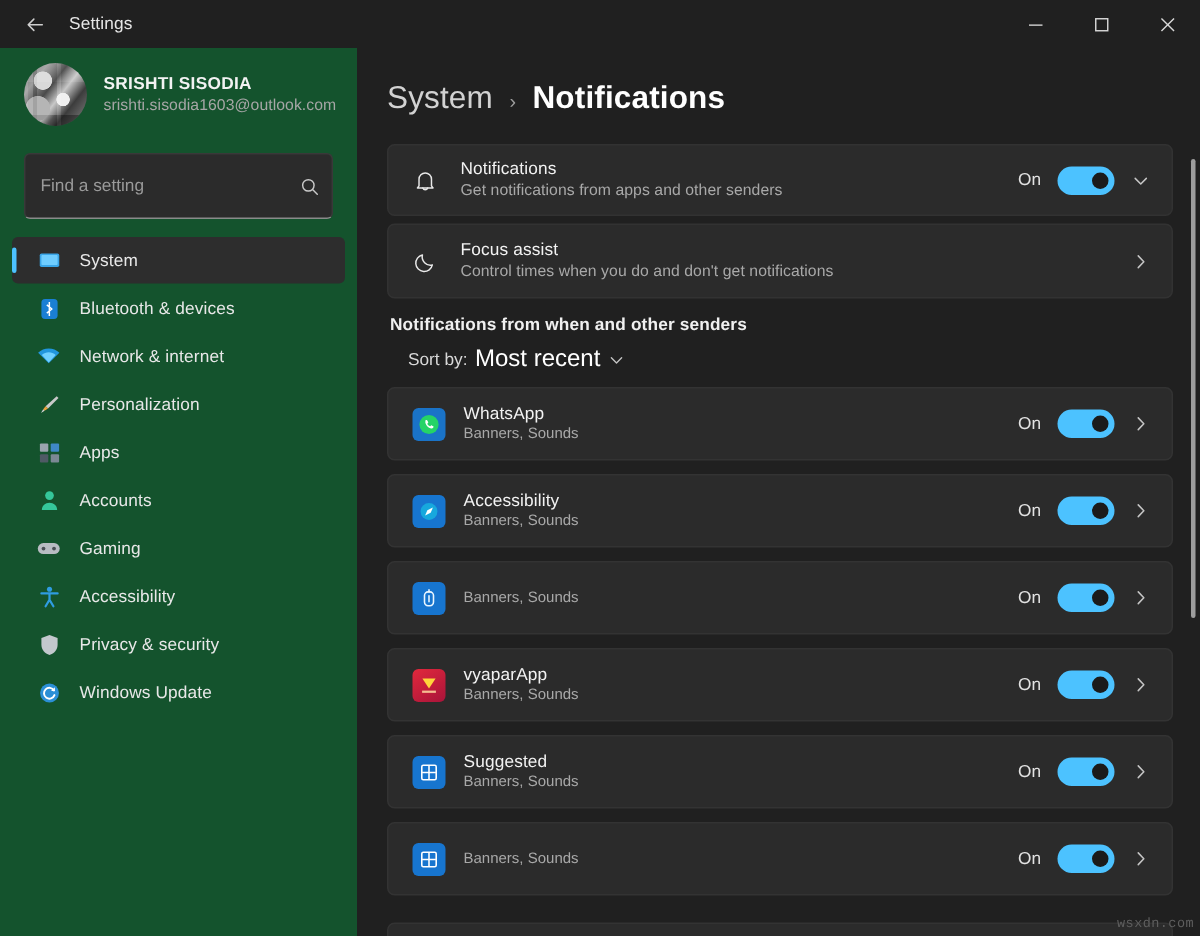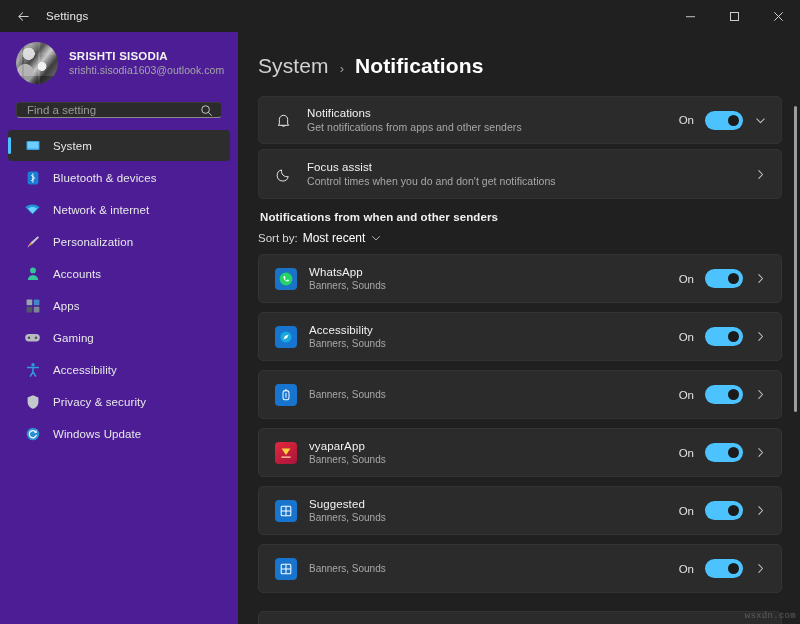--- a/index.html
+++ b/index.html
@@ -25,21 +25,21 @@
   .title-text { font-size:11.5px; color:#e6e6e6; margin-left:6px; letter-spacing:.1px; }
   .wincontrols { margin-left:auto; display:flex; height:32px; }
   .wc { width:44px; height:32px; display:flex; align-items:center; justify-content:center; color:#d8d8d8; }
   .wc svg { display:block; }
 
   
   .body { flex:1; display:flex; min-height:0; }
 
   
   .sidebar {
-    width:238px; flex:0 0 238px; background:#4c1d95;
+    width:238px; flex:0 0 238px; background:#14532d;
     padding:0; display:flex; flex-direction:column; min-height:0;
   }
   .account {
     display:flex; align-items:center; gap:11px;
     padding:10px 0 14px 16px;
   }
   .avatar {
     width:42px; height:42px; border-radius:50%;
     background:
       radial-gradient(circle at 30% 28%, #d9d9d9 0 14%, transparent 15%),
@@ -54,21 +54,21 @@
       linear-gradient(90deg, rgba(255,255,255,.12) 0 6%, transparent 6% 14%, rgba(0,0,0,.25) 14% 20%, transparent 20% 52%, rgba(255,255,255,.18) 52% 58%, transparent 58%),
       linear-gradient(0deg, rgba(0,0,0,.35) 0 18%, transparent 18% 70%, rgba(255,255,255,.10) 70% 100%);
     mix-blend-mode:overlay;
   }
   .acct-text { display:flex; flex-direction:column; gap:2px; overflow:hidden; }
   .acct-name { font-size:11.5px; font-weight:600; color:#f2f2f2; letter-spacing:.2px; }
   .acct-mail { font-size:10.5px; color:#a6a6a6; letter-spacing:.05px; }
 
   .searchwrap { padding:4px 16px 12px 16px; }
   .searchbox {
-    height:16px; background:#2b2b2b; border:1px solid #393939;
+    height:44px; background:#2b2b2b; border:1px solid #393939;
     border-bottom:1.5px solid #8a8a8a; border-radius:4px;
     display:flex; align-items:center; padding:0 8px 0 10px; gap:6px;
   }
   .searchbox input {
     flex:1; background:transparent; border:0; outline:0;
     color:#e4e4e4; font-size:11.5px; font-family:inherit;
   }
   .searchbox input::placeholder { color:#9a9a9a; }
   .search-ic { color:#c9c9c9; display:flex; }
 
@@ -113,23 +113,23 @@
     width:38px; height:19px; border-radius:10px; background:#4cc2ff;
     position:relative; flex:0 0 38px;
   }
   .toggle::after {
     content:""; position:absolute; right:4px; top:4px;
     width:11px; height:11px; border-radius:50%; background:#1b1b1b;
   }
   .chev { color:#c4c4c4; display:flex; align-items:center; }
 
   .sect-title { font-size:11.5px; font-weight:700; color:#f0f0f0; margin:12px 0 8px 2px; letter-spacing:.1px; }
-  .sortrow { display:flex; align-items:center; gap:5px; margin:0 0 9px 0; }
+  .sortrow { display:flex; align-items:center; gap:5px; margin:0 0 9px 14px; }
   .sortlabel { font-size:11.5px; color:#d8d8d8; }
-  .sortval { font-size:12px; color:#ffffff; }
+  .sortval { font-size:16px; color:#ffffff; }
 
   .applist { display:flex; flex-direction:column; gap:9px; }
   .approw {
     background:#2b2b2b; border:1px solid #333333; border-radius:5px;
     height:49px; display:flex; align-items:center; padding:0 14px 0 16px;
   }
   .app-ic { width:22px; height:22px; flex:0 0 22px; border-radius:4px; display:flex; align-items:center; justify-content:center; }
   .app-txt { flex:1; min-width:0; display:flex; flex-direction:column; gap:2px; padding-left:12px; }
   .app-name { font-size:11.5px; color:#f2f2f2; letter-spacing:.1px; }
   .app-sub { font-size:10px; color:#a8a8a8; }
@@ -249,37 +249,37 @@
                 <path d="M5.4 8.8l1.6 1.6-2.3 1.4-.9-.9z" fill="#e8a23c"></path>
                 <path d="M3.8 10.9l.9.9-2.4 1.6z" fill="#d7d7d7"></path>
               </svg>
           </span>
           <span class="navlabel">Personalization</span>
         </div>
 
         <div class="navitem">
           <span class="navicon">
             <svg width="16" height="16" viewBox="0 0 16 16">
-                <circle cx="8" cy="4.4" r="2.9" fill="#35c79a"></circle>
-                <path d="M2.9 14c0-2.9 2.3-4.8 5.1-4.8s5.1 1.9 5.1 4.8z" fill="#35c79a"></path>
-              </svg>
-          </span>
-          <span class="navlabel">Accounts</span>
-        </div>
-
-        <div class="navitem">
-          <span class="navicon">
-            <svg width="16" height="16" viewBox="0 0 16 16">
                 <rect x="1.6" y="1.6" width="5.6" height="5.6" rx=".7" fill="#9aa4ae"></rect>
                 <rect x="8.8" y="1.6" width="5.6" height="5.6" rx=".7" fill="#3f88c5"></rect>
                 <rect x="1.6" y="8.8" width="5.6" height="5.6" rx=".7" fill="#4f5a65"></rect>
                 <rect x="8.8" y="8.8" width="5.6" height="5.6" rx=".7" fill="#7b8894"></rect>
               </svg>
           </span>
           <span class="navlabel">Apps</span>
+        </div>
+
+        <div class="navitem">
+          <span class="navicon">
+            <svg width="16" height="16" viewBox="0 0 16 16">
+                <circle cx="8" cy="4.4" r="2.9" fill="#35c79a"></circle>
+                <path d="M2.9 14c0-2.9 2.3-4.8 5.1-4.8s5.1 1.9 5.1 4.8z" fill="#35c79a"></path>
+              </svg>
+          </span>
+          <span class="navlabel">Accounts</span>
         </div>
 
 
         <div class="navitem">
           <span class="navicon">
             <svg width="17" height="17" viewBox="0 0 17 17">
                 <rect x="1.2" y="5" width="14.6" height="7.4" rx="3.7" fill="#b8bcc2"></rect>
                 <circle cx="5" cy="8.7" r="1.25" fill="#4a4f55"></circle>
                 <circle cx="12" cy="8.7" r="1.25" fill="#4a4f55"></circle>
               </svg>

